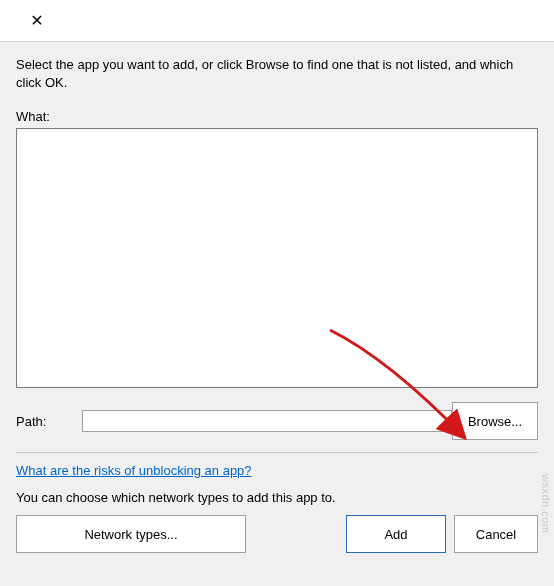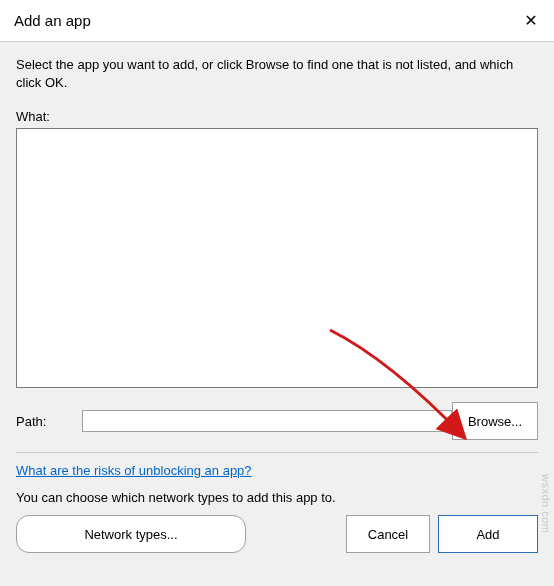--- a/index.html
+++ b/index.html
@@ -99,21 +99,21 @@
     }
     .net-desc {
       font-size: 13px;
       margin-bottom: 10px;
     }
     .bottom-row {
       display: flex;
       align-items: center;
       gap: 8px;
     }
-    .btn-net { min-width: 230px; padding: 0 35px; border-radius: 13px; }
+    .btn-net { min-width: 230px; padding: 0 35px; }
     .spacer { flex: 1; }
     .btn-add { min-width: 100px; border: 1px solid #2a6bb5; }
     .btn-cancel { min-width: 84px; }
     
     .arrow {
       position: absolute;
       left: 320px;
       top: 320px;
       pointer-events: none;
     }
@@ -125,21 +125,20 @@
       color: #c9c9c9;
       writing-mode: vertical-rl;
       letter-spacing: 0.5px;
       pointer-events: none;
     }
   </style>
 </head>
 <body>
 
 <div class="titlebar">
-  <span class="title">Add an app</span>
   <div class="close">
     <span>✕</span>
   </div>
 </div>
 
 <div class="content">
   <p class="desc">Select the app you want to add, or click Browse to find one that is not listed, and which click OK.</p>
 
   <span class="apps-label">What:</span>
   <div class="apps-list"></div>
@@ -152,22 +151,22 @@
 
   <hr class="sep">
 
   <a class="risks-link">What are the risks of unblocking an app?</a>
 
   <div class="net-desc">You can choose which network types to add this app to.</div>
 
   <div class="bottom-row">
     <button class="btn btn-net">Network types...</button>
     <div class="spacer"></div>
+    <button class="btn btn-add">Add</button>
     <button class="btn btn-cancel">Cancel</button>
-    <button class="btn btn-add">Add</button>
   </div>
 </div>
 
 <svg class="arrow" width="180" height="150">
   <defs>
     <marker id="ah" markerWidth="12" markerHeight="12" refX="9" refY="5" orient="auto">
       <path d="M0,0 L10,5 L0,10 Z" fill="#d21919"></path>
     </marker>
   </defs>
   <path d="M10,10 Q70,40 145,118" stroke="#d21919" stroke-width="3" fill="none" marker-end="url(#ah)"></path>

